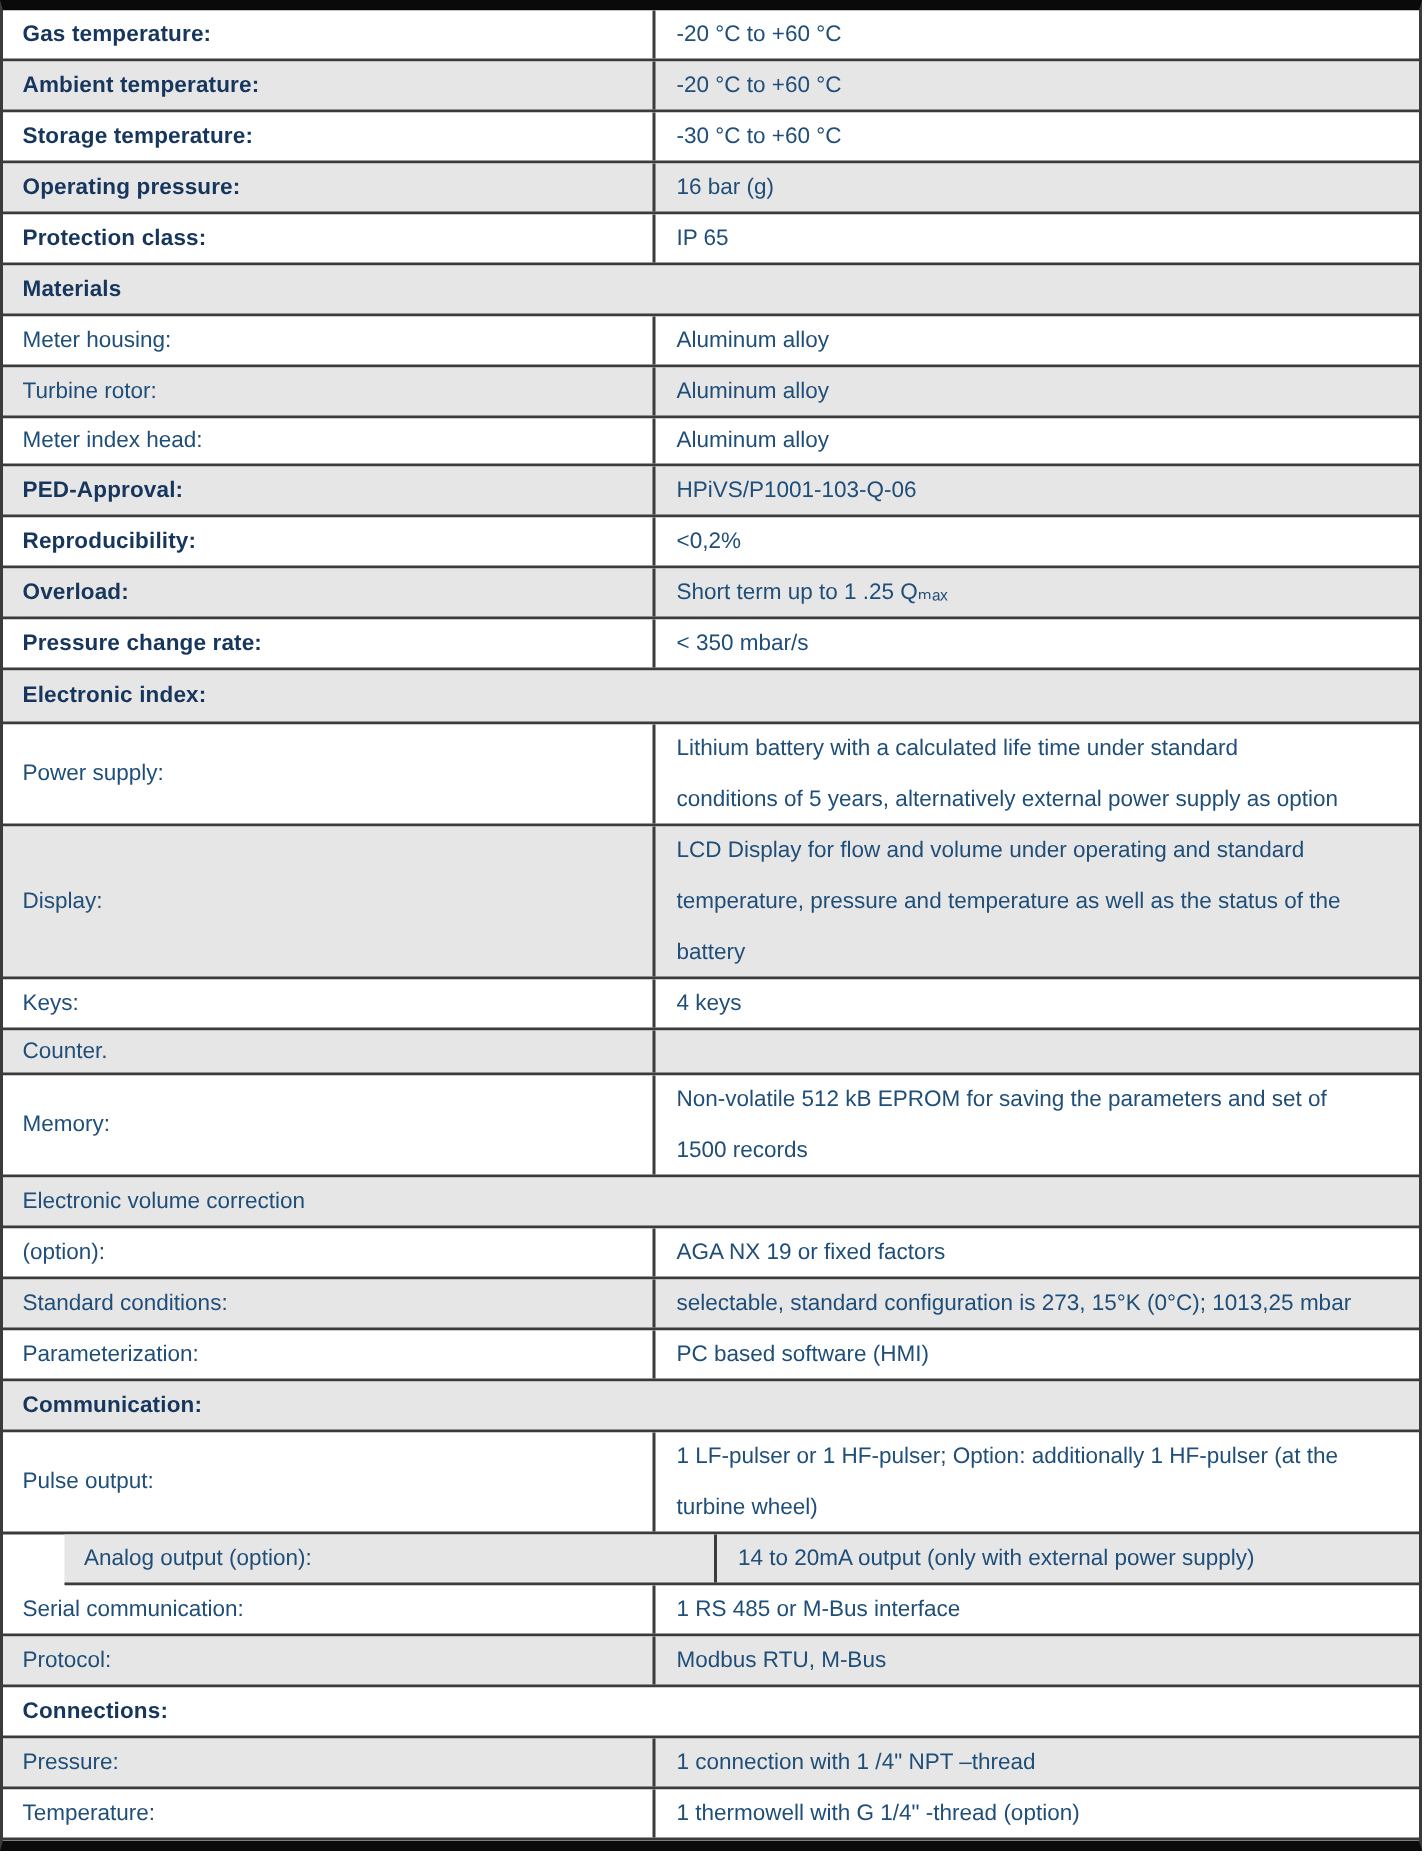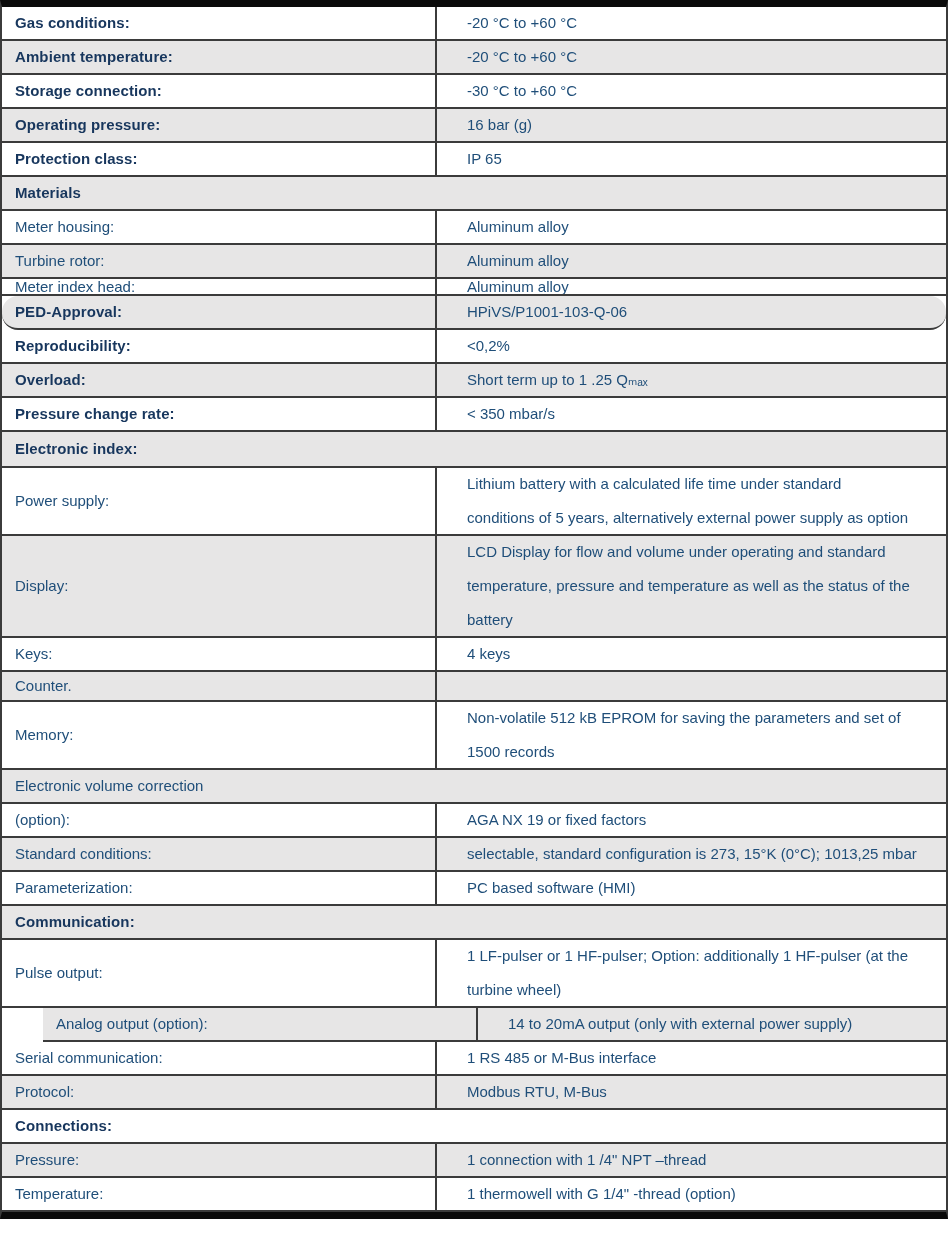--- a/index.html
+++ b/index.html
@@ -39,57 +39,57 @@
     flex-direction:column;
     justify-content:center;
     box-sizing:border-box;
   }
   .label-cell{
     width:435px;
     min-width:435px;
     border-right:2px solid var(--row-border);
     padding-left:13px;
   }
-  .value-cell{flex:1;padding-left:30px;}
+  .value-cell{flex:1;padding-left:14px;}
   .section-cell{flex:1;padding-left:13px;}
   .line{
     height:34px;line-height:34px;
     white-space:nowrap;
     color:var(--value-text);
   }
   .label{color:var(--value-text);}
   .row.bold-label .label{
     font-weight:700;
     color:var(--label-text);
     letter-spacing:.1px;
   }
 </style>
 </head>
 <body>
 
 <div class="spec-table">
     <div class="row pair bold-label" style="height: 34px;">
     <div class="cell label-cell">
-      <div class="line label">Gas conditions:</div>
+      <div class="line label">Gas temperature:</div>
     </div>
     <div class="cell value-cell">
         <div class="line">-20 °C to +60 °C</div>
       </div>
   </div>
     <div class="row pair shaded bold-label" style="height: 34px;">
     <div class="cell label-cell">
       <div class="line label">Ambient temperature:</div>
     </div>
     <div class="cell value-cell">
         <div class="line">-20 °C to +60 °C</div>
       </div>
   </div>
     <div class="row pair bold-label" style="height: 34px;">
     <div class="cell label-cell">
-      <div class="line label">Storage connection:</div>
+      <div class="line label">Storage temperature:</div>
     </div>
     <div class="cell value-cell">
         <div class="line">-30 °C to +60 °C</div>
       </div>
   </div>
     <div class="row pair shaded bold-label" style="height: 34px;">
     <div class="cell label-cell">
       <div class="line label">Operating pressure:</div>
     </div>
     <div class="cell value-cell">
@@ -118,29 +118,29 @@
       </div>
   </div>
     <div class="row pair shaded" style="height: 34px;">
     <div class="cell label-cell">
       <div class="line label">Turbine rotor:</div>
     </div>
     <div class="cell value-cell">
         <div class="line">Aluminum alloy</div>
       </div>
   </div>
-    <div class="row pair" style="height: 17px;">
+    <div class="row pair" style="height: 32px;">
     <div class="cell label-cell">
       <div class="line label">Meter index head:</div>
     </div>
     <div class="cell value-cell">
         <div class="line">Aluminum alloy</div>
       </div>
   </div>
-    <div class="row pair shaded bold-label" style="height: 34px; border-radius: 16px;">
+    <div class="row pair shaded bold-label" style="height: 34px;">
     <div class="cell label-cell">
       <div class="line label">PED-Approval:</div>
     </div>
     <div class="cell value-cell">
         <div class="line">HPiVS/P1001-103-Q-06</div>
       </div>
   </div>
     <div class="row pair bold-label" style="height: 34px;">
     <div class="cell label-cell">
       <div class="line label">Reproducibility:</div>

